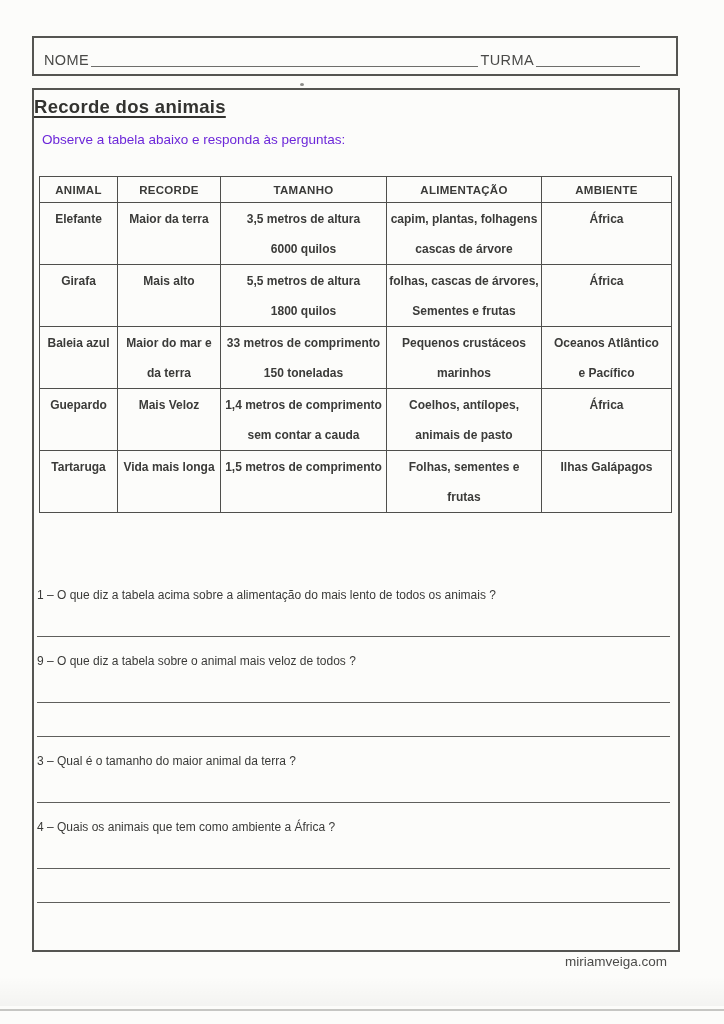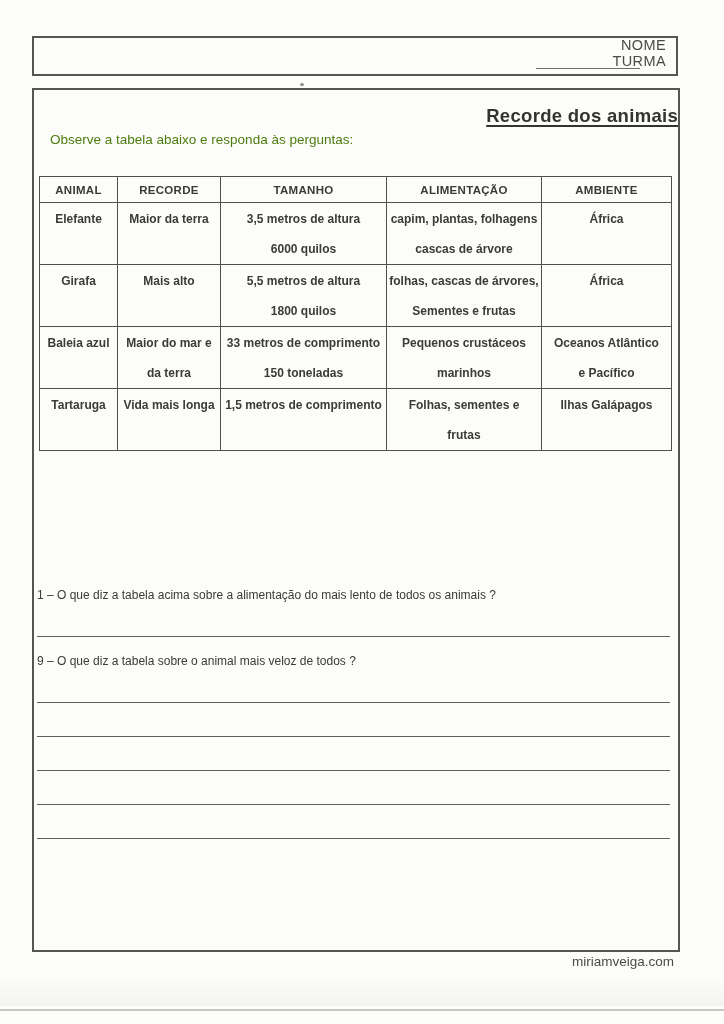--- a/index.html
+++ b/index.html
@@ -6,40 +6,40 @@
   body { margin: 0; background: #e9e9e7; font-family: "Liberation Sans", sans-serif; }
   .page {
     position: relative; width: 724px; height: 1024px;
     background: #fcfcfa; overflow: hidden; margin: 0 auto;
     color: #3b3b3b;
   }
   
   .name-box {
     position: absolute; left: 32px; top: 36px; width: 646px; height: 40px;
     border: 2px solid #555552; background: #fcfcfa;
-    display: flex; align-items: flex-end; padding: 0 10px 7px 10px; flex-direction: column;
+    display: flex; align-items: flex-end; padding: 0 10px 7px 10px;
   }
   .hdr-label { font-size: 14.5px; letter-spacing: 0.4px; color: #4a4a48; line-height: 1; }
   .blank-line { border-bottom: 1.5px solid #6e6e6b; height: 14px; }
   .nome-line { flex: 1 1 auto; margin: 0 2px 0 2px; }
   .turma-line { width: 104px; margin: 0 26px 0 2px; }
   
   .speck { position: absolute; left: 300px; top: 83px; width: 4px; height: 3px;
     background: #8c8c89; border-radius: 50%; }
   
   .main-box {
     position: absolute; left: 32px; top: 88px; width: 648px; height: 864px;
     border: 2px solid #555552; background: #fcfcfa;
   }
   .title {
-    margin-top: 15px; text-align: right;
+    margin-top: 6px; text-align: left;
     font-size: 18.5px; font-weight: bold; letter-spacing: 0.3px; color: #333330;
     text-decoration: underline; text-underline-offset: 3px; text-decoration-thickness: 2px;
   }
-  .instruction { position: absolute; left: 16px; top: 42px; font-size: 13.5px; color: #4d7c0f; }
+  .instruction { position: absolute; left: 8px; top: 42px; font-size: 13.5px; color: #6d28d9; }
   
   table.animals {
     position: absolute; left: 5px; top: 86px; width: 632px;
     border-collapse: collapse; table-layout: fixed;
   }
   table.animals th, table.animals td {
     border: 1.6px solid #4f4f4c; text-align: center; overflow: hidden;
   }
   table.animals th {
     height: 26px; font-size: 11.5px; font-weight: bold; letter-spacing: 0.3px;
@@ -50,21 +50,21 @@
     font-size: 12px; color: #3b3b39; font-weight: bold;
   }
   table.animals td .cell-line { line-height: 30px; white-space: nowrap; }
   
   .questions { position: absolute; left: 3px; top: 493px; width: 633px; }
   .q-text { margin-top: 17px; font-size: 12px; color: #3a3a38; height: 20px; }
   .q-text:first-child { margin-top: 5px; }
   .answer-line { height: 0; border-bottom: 1.6px solid #5f5f5c; margin-top: 28px; }
   .answer-line + .answer-line { margin-top: 33px; }
   
-  .credit { position: absolute; top: 954px; right: 50px; font-size: 13.5px; color: #4c4c4a; }
+  .credit { position: absolute; top: 954px; right: 57px; font-size: 13.5px; color: #4c4c4a; }
   .scan-shade { position: absolute; left: 0; top: 976px; width: 724px; height: 30px;
     background: linear-gradient(to bottom, rgba(0,0,0,0), rgba(0,0,0,0.035)); }
   .scan-edge { position: absolute; left: 0; top: 1009px; width: 724px; height: 2px;
     background: #c6c6c3; }
 </style>
 </head>
 <body>
 
 <div class="page">
 
@@ -153,20 +153,39 @@
               <div class="cell-line">Pequenos crustáceos</div>
               <div class="cell-line">marinhos</div>
             </td>
             <td>
               <div class="cell-line">Oceanos Atlântico</div>
               <div class="cell-line">e Pacífico</div>
             </td>
           </tr>
           <tr>
             <td>
+              <div class="cell-line">Guepardo</div>
+            </td>
+            <td>
+              <div class="cell-line">Mais Veloz</div>
+            </td>
+            <td>
+              <div class="cell-line">1,4 metros de comprimento</div>
+              <div class="cell-line">sem contar a cauda</div>
+            </td>
+            <td>
+              <div class="cell-line">Coelhos, antílopes,</div>
+              <div class="cell-line">animais de pasto</div>
+            </td>
+            <td>
+              <div class="cell-line">África</div>
+            </td>
+          </tr>
+          <tr>
+            <td>
               <div class="cell-line">Tartaruga</div>
             </td>
             <td>
               <div class="cell-line">Vida mais longa</div>
             </td>
             <td>
               <div class="cell-line">1,5 metros de comprimento</div>
             </td>
             <td>
               <div class="cell-line">Folhas, sementes e</div>
@@ -178,21 +197,23 @@
           </tr>
         </tbody>
     </table>
 
     <div class="questions" id="questions">
         <div class="q-text">1 – O que diz a tabela acima sobre a alimentação do mais lento de todos os animais ?</div>
         <div class="answer-line"></div>
         <div class="q-text">9 – O que diz a tabela sobre o animal mais veloz de todos ?</div>
         <div class="answer-line"></div>
         <div class="answer-line"></div>
-        <div class="answer-line"></div>
+        <div class="q-text">3 – Qual é o tamanho do maior animal da terra ?</div>
+        <div class="answer-line"></div>
+        <div class="q-text">4 – Quais os animais que tem como ambiente a África ?</div>
         <div class="answer-line"></div>
         <div class="answer-line"></div>
       </div>
   </div>
 
   <div class="credit">miriamveiga.com</div>
   <div class="scan-shade"></div>
   <div class="scan-edge"></div>
 </div>
 

